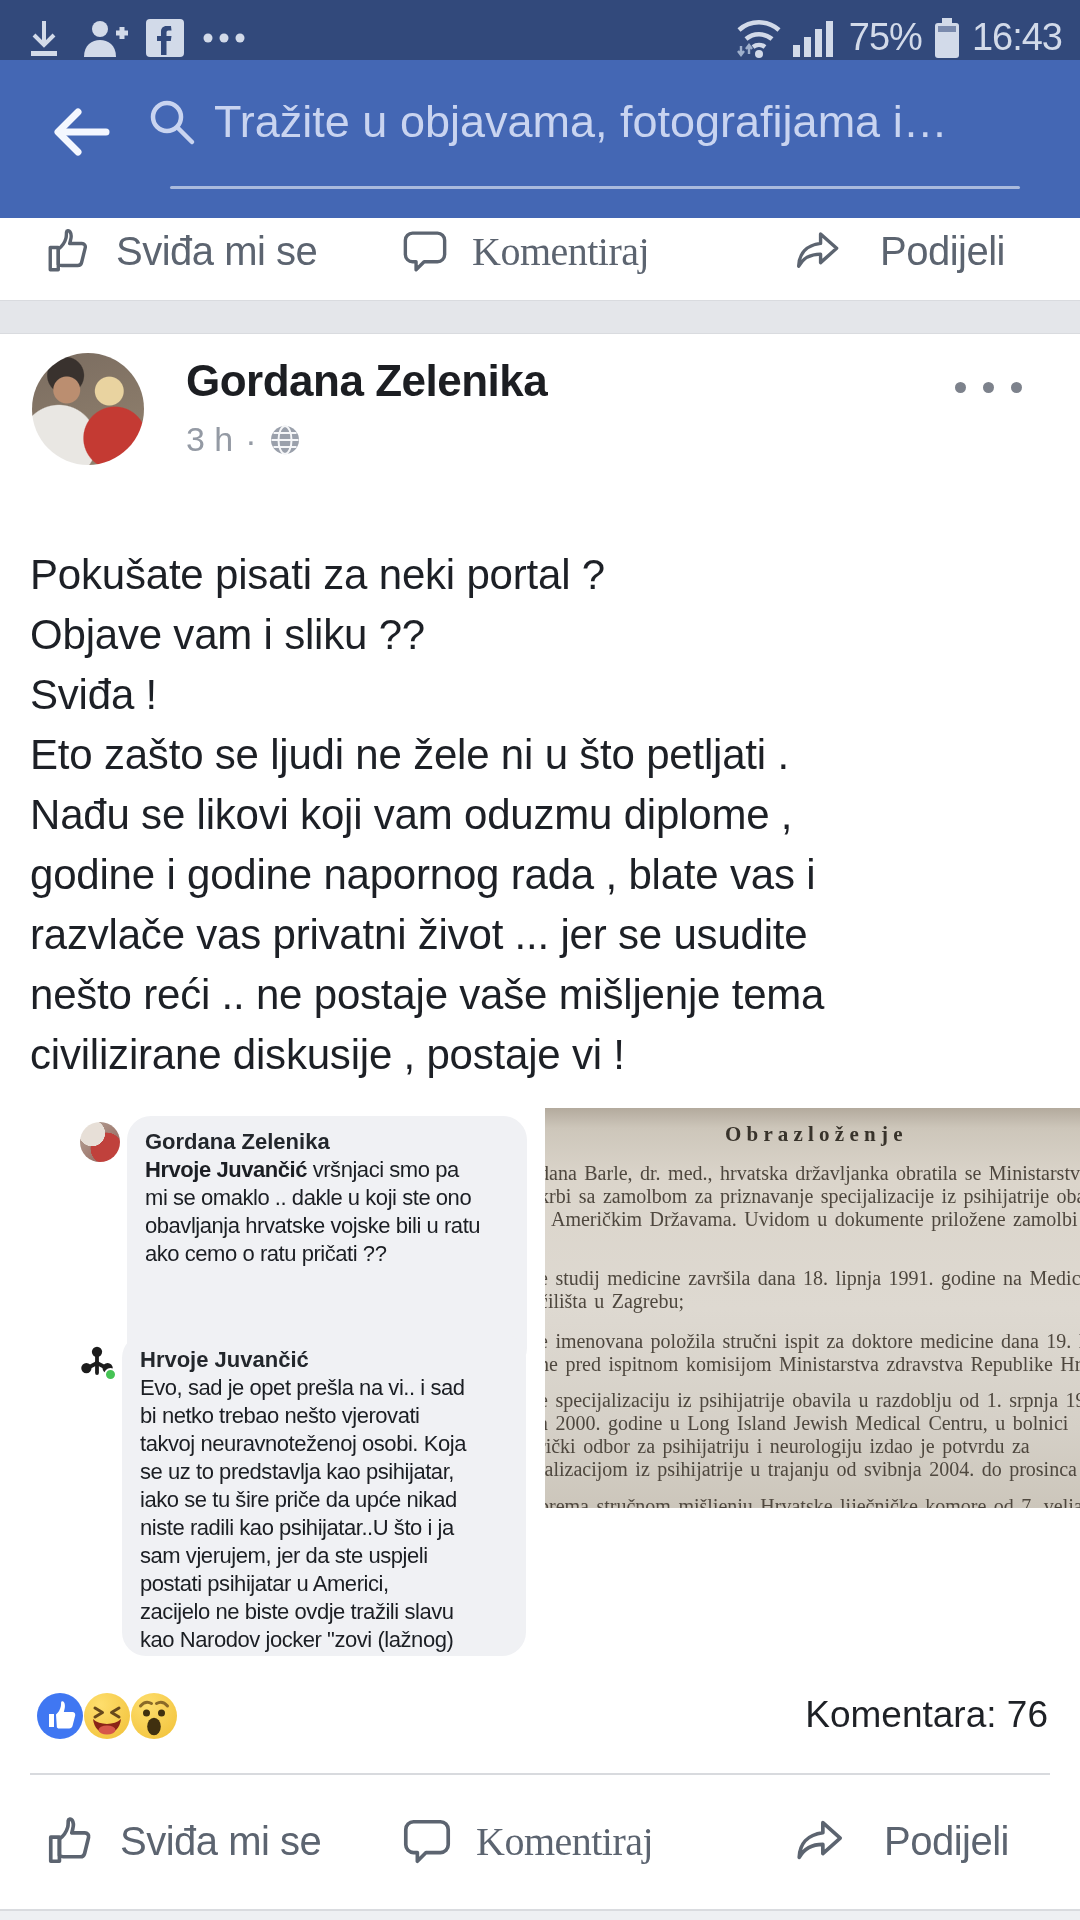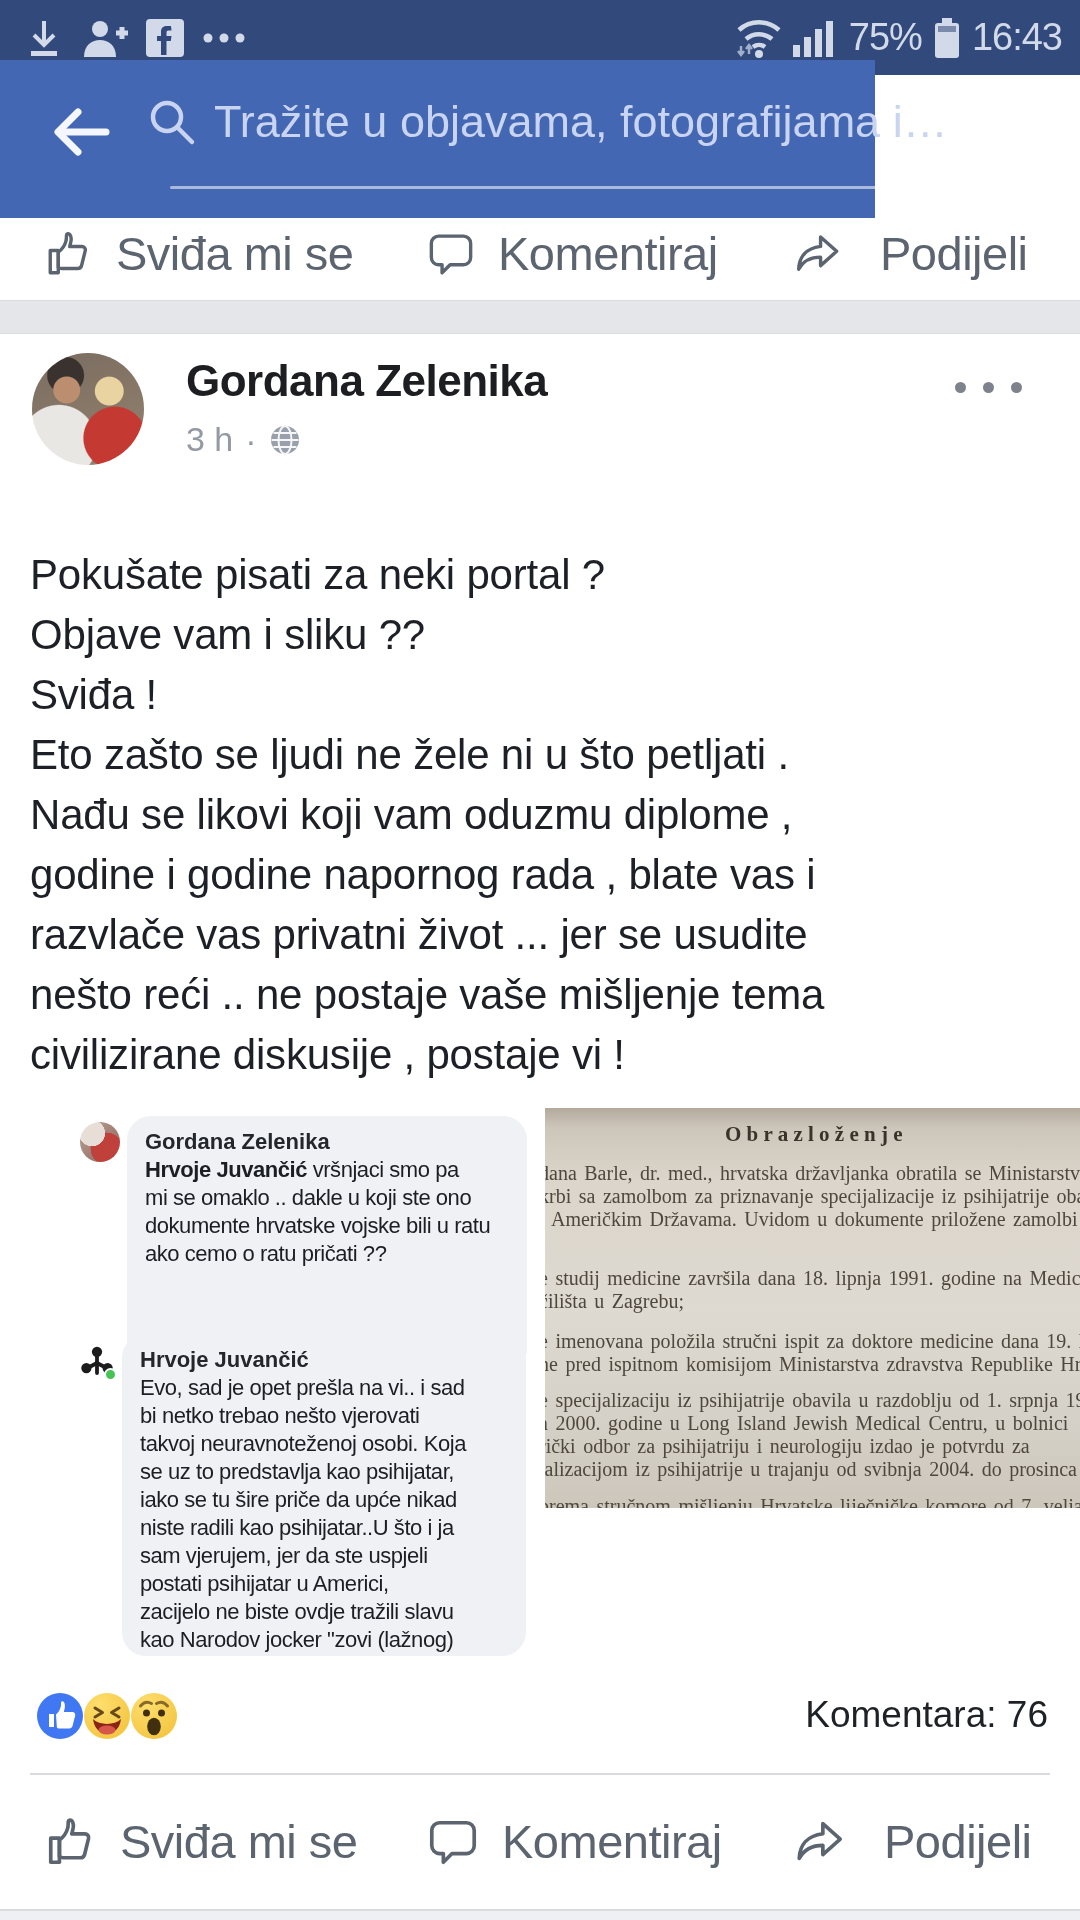--- a/index.html
+++ b/index.html
@@ -7,35 +7,35 @@
   .screen{position:relative;width:1080px;height:1920px;overflow:hidden;background:#fff;
           font-family:"Liberation Sans",sans-serif;}
   
   .status-bar{position:absolute;left:0;top:0;width:1080px;height:75px;background:#32497b;
               display:flex;align-items:center;color:#d2dae9;}
   .sb-left{display:flex;align-items:center;gap:18px;padding-left:26px;}
   .sb-right{margin-left:auto;display:flex;align-items:center;gap:10px;padding-right:18px;
             font-size:38px;letter-spacing:-1px;}
   .sb-right .pct{margin-left:2px;}
   
-  .header{position:absolute;left:0;top:60px;width:875px;height:158px;background:#4467b4;}
+  .header{position:absolute;left:0;top:60px;width:1080px;height:158px;background:#4467b4;}
   .back-arrow{position:absolute;left:48px;top:44px;}
   .search-row{position:absolute;left:146px;top:36px;display:flex;align-items:center;gap:16px;width:910px;}
   .search-placeholder{font-size:45px;color:#c9d4f0;white-space:nowrap;overflow:hidden;width:830px;}
   .search-underline{position:absolute;left:170px;top:126px;width:850px;height:3px;
                     background:rgba(255,255,255,.55);border-radius:2px;}
   
   .action-row{position:absolute;left:0;width:1080px;background:#fff;}
   .action-item{position:absolute;display:flex;align-items:center;gap:22px;color:#5c6470;}
-  .action-label{font-size:47px;color:#5c6470;letter-spacing:-0.5px;}
+  .action-label{font-size:40px;color:#5c6470;letter-spacing:-0.5px;}
   .partial-actions{top:218px;height:82px;}
   .partial-actions .action-item{top:8px;}
   .bottom-actions{top:1776px;height:133px;}
   .bottom-actions .action-item{top:38px;}
-  .ai-1{left:44px;} .ai-2{left:426px;} .ai-3{left:792px;gap:38px;}
+  .ai-1{left:44px;} .ai-2{left:400px;font-family:Liberation Serif, serif;} .ai-3{left:792px;gap:38px;}
   
   .gray-band{position:absolute;left:0;top:300px;width:1080px;height:34px;background:#e4e6ea;
              border-top:1px solid #d9dbdf;border-bottom:1px solid #d9dbdf;}
   .divider-a{position:absolute;left:30px;top:1773px;width:1020px;height:2px;background:#d8dade;}
   .divider-b{position:absolute;left:0;top:1909px;width:1080px;height:2px;background:#d9dbdf;}
   .bottom-strip{position:absolute;left:0;top:1911px;width:1080px;height:9px;background:#eef0f3;}
   
   .post-avatar{position:absolute;left:32px;top:353px;width:112px;height:112px;border-radius:50%;
     background:
       radial-gradient(circle at 69% 34%, #e9d3a0 0 13%, rgba(0,0,0,0) 14%),
@@ -249,21 +249,21 @@
     </div>
 
   <div class="attachment">
 
     <div class="c-avatar c1-avatar"></div>
     <div class="bubble c1-bubble">
       <div class="c-name">Gordana Zelenika</div>
       <div class="c-first"><b>Hrvoje Juvančić</b><span> vršnjaci smo pa</span></div>
       <div>
           <div class="c-line">mi se omaklo .. dakle u koji ste ono</div>
-          <div class="c-line">dokumente hrvatske vojske bili u ratu</div>
+          <div class="c-line">obavljanja hrvatske vojske bili u ratu</div>
           <div class="c-line">ako cemo o ratu pričati ??</div>
         </div>
     </div>
     <div class="c1-meta">
       <span>8 m</span>
       <span class="mbold">Like</span>
       <span class="mbold">Reply</span>
     </div>
 
     <div class="c2-avatar-wrap">

